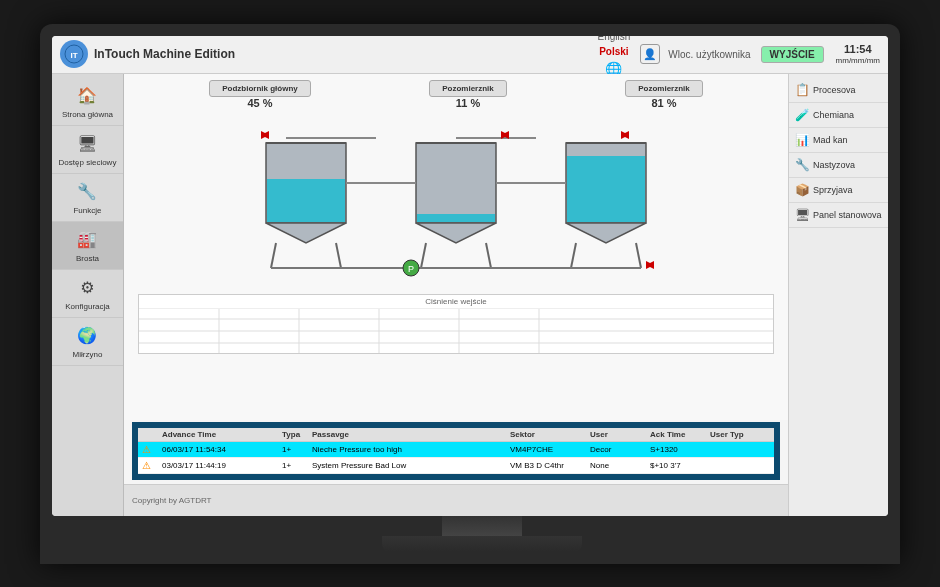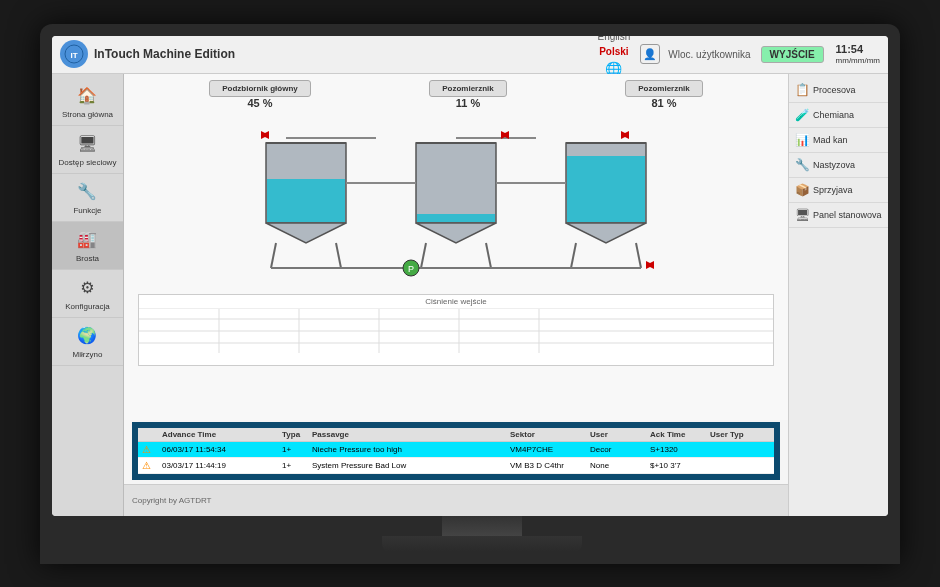--- a/index.html
+++ b/index.html
@@ -119,21 +119,21 @@
       color: #333;
       cursor: pointer;
       margin-left: 4px;
     }
 
     .header-time {
       font-size: 11px;
       font-weight: bold;
       color: #333;
       margin-left: 6px;
-      text-align: left;
+      text-align: center;
       line-height: 1.2;
     }
 
     
     .main-content {
       display: flex;
       flex: 1;
       overflow: hidden;
     }
 
@@ -478,21 +478,21 @@
               <g transform="translate(440,148)">
                 <polygon points="0,0 8,4 0,8" fill="#cc0000"></polygon>
                 <polygon points="8,0 0,4 8,8" fill="#cc0000"></polygon>
               </g>
 
               <line x1="140" y1="70" x2="210" y2="70" stroke="#888" stroke-width="2"></line>
               <line x1="290" y1="70" x2="360" y2="70" stroke="#888" stroke-width="2"></line>
             </svg>
           </div>
 
-          <div class="chart-area" style="margin:2px 8px;height:72px;">
+          <div class="chart-area" style="margin:2px 8px;height:60px;">
             <div class="chart-title">Ciśnienie wejście</div>
             <svg width="100%" height="44" style="display:block;">
 
               <line x1="0" y1="10" x2="100%" y2="10" stroke="#ddd" stroke-width="1"></line>
               <line x1="0" y1="22" x2="100%" y2="22" stroke="#ddd" stroke-width="1"></line>
               <line x1="0" y1="34" x2="100%" y2="34" stroke="#ddd" stroke-width="1"></line>
 
               <line x1="80" y1="0" x2="80" y2="44" stroke="#ddd" stroke-width="1"></line>
               <line x1="160" y1="0" x2="160" y2="44" stroke="#ddd" stroke-width="1"></line>
               <line x1="240" y1="0" x2="240" y2="44" stroke="#ddd" stroke-width="1"></line>

